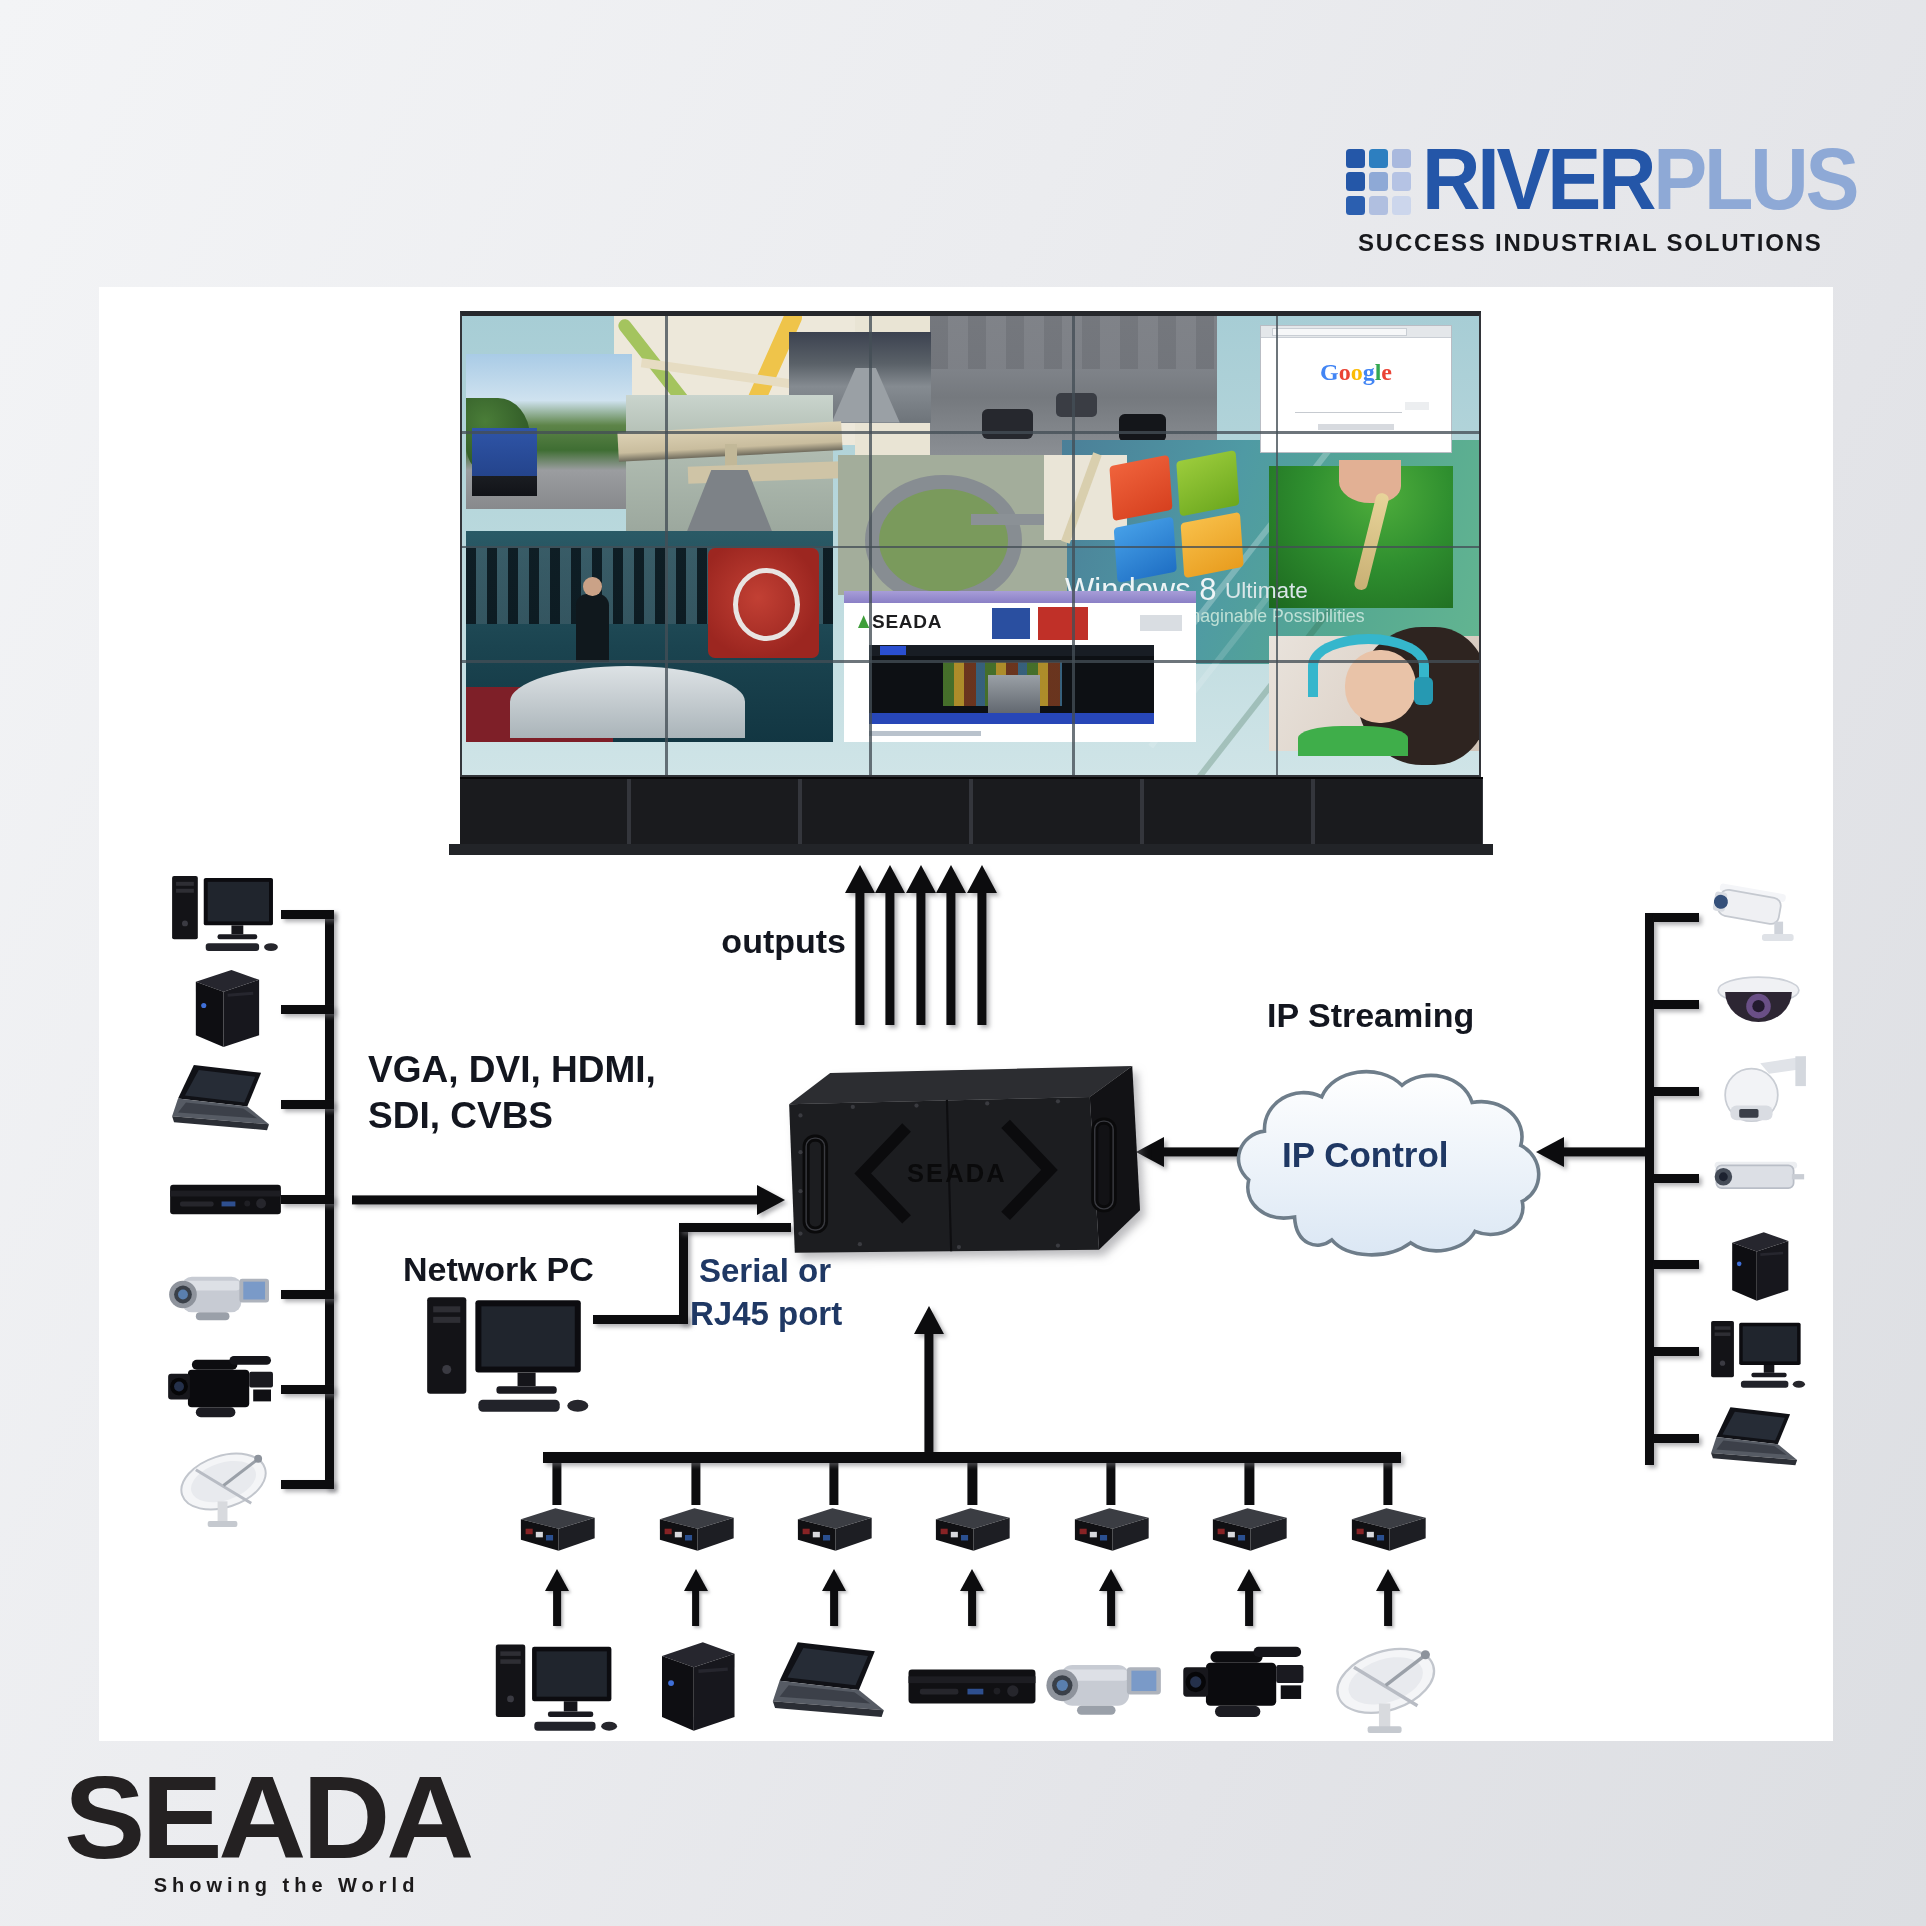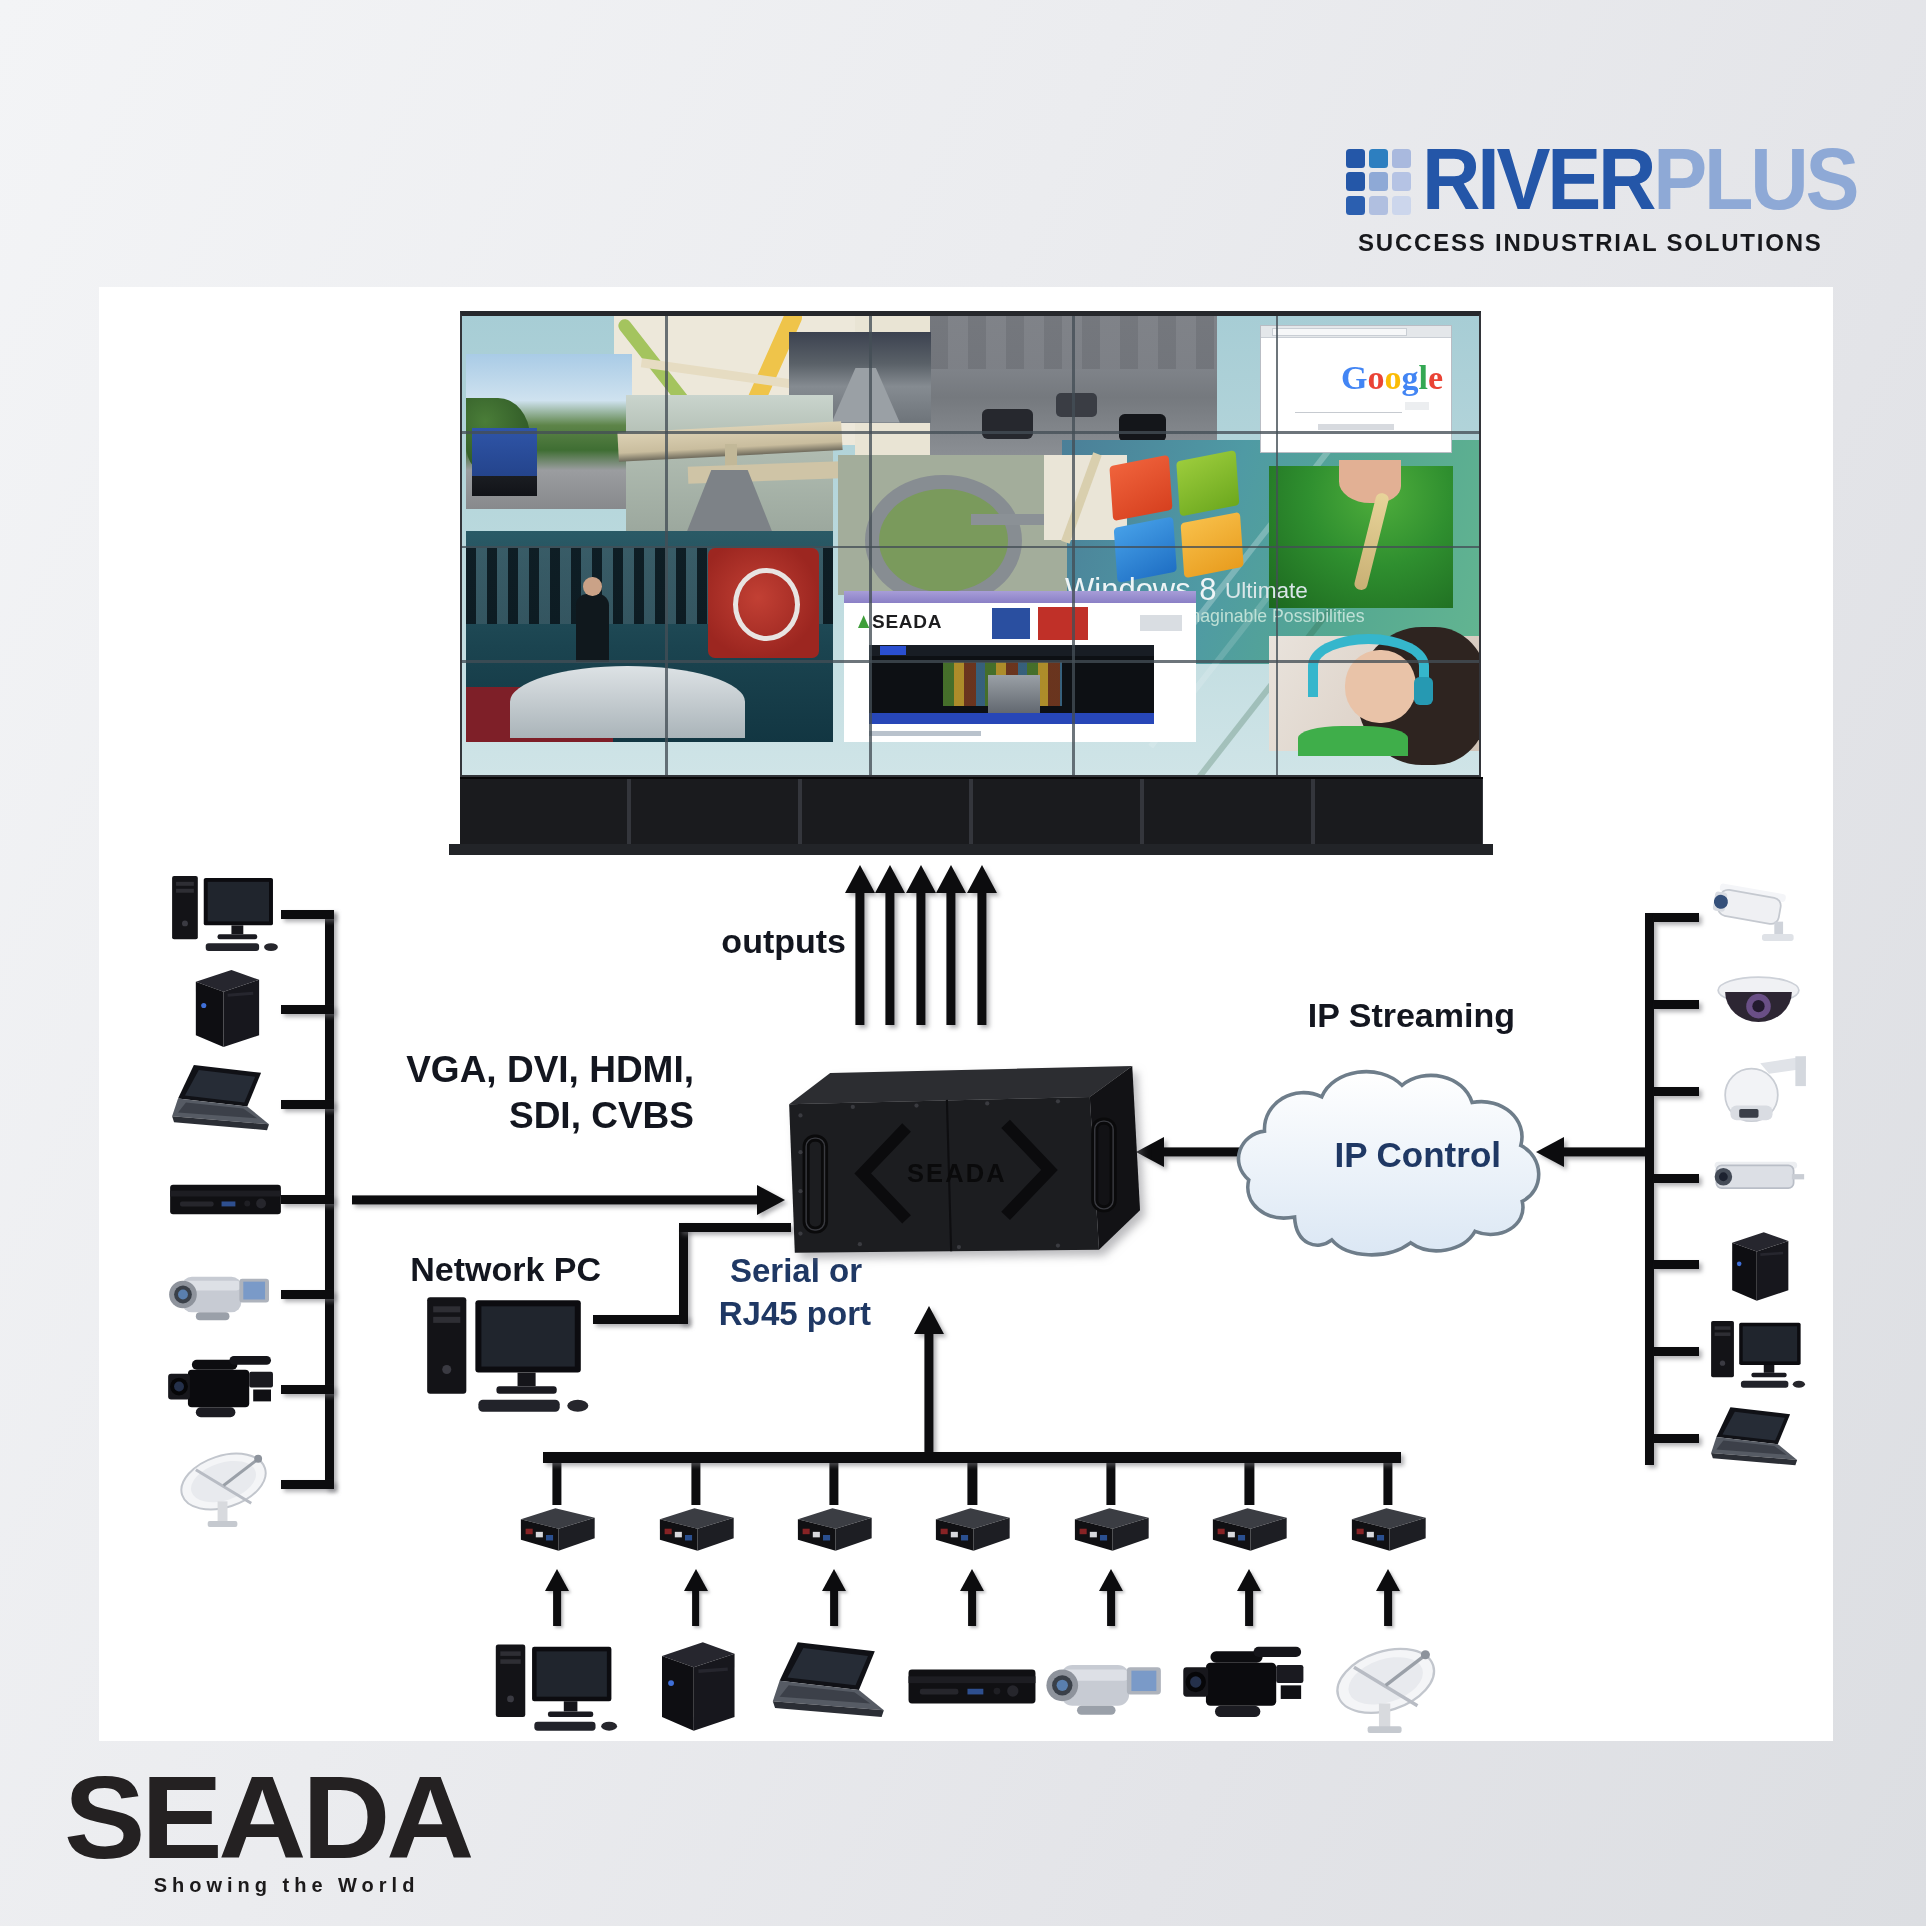--- a/index.html
+++ b/index.html
@@ -75,21 +75,21 @@
   .win-flag .p1 { background:linear-gradient(160deg,#f0633c,#d6401f); transform:skewY(-7deg); }
   .win-flag .p2 { background:linear-gradient(160deg,#9ccc3c,#6ca81e); transform:skewY(-7deg); }
   .win-flag .p3 { background:linear-gradient(160deg,#46a0e8,#1f6fc4); transform:skewY(-7deg); }
   .win-flag .p4 { background:linear-gradient(160deg,#f8c04a,#e89c1e); transform:skewY(-7deg); }
   .win-title { position:absolute; left:603px; top:256px; font-size:31px; color:#eef4f6; font-weight:normal; }
   .win-edition { position:absolute; left:763px; top:262px; font-size:22.6px; color:#d9e6e8; }
   .win-tag { position:absolute; left:697px; top:290px; font-size:17.7px; color:#bfe0d6; }
   .t-google { left:798px; top:8.5px; width:190px; height:126px; background:#ffffff; border:1.4px solid #b9bdc4; }
   .t-google .chrome { position:absolute; left:0; top:0; width:100%; height:11.3px; background:#e4e7ea; border-bottom:0.7px solid #c9ced4; }
   .t-google .urlbar { position:absolute; left:6%; top:2.8px; width:70%; height:5.7px; background:#f6f7f8; border:0.7px solid #c9ced4; }
-  .google-word { position:absolute; left:0; top:33px; width:100%; text-align:center; font-family:"Liberation Serif", serif; font-size:34px; font-weight:bold;margin-left:36px; }
+  .google-word { position:absolute; left:0; top:33px; width:100%; text-align:center; font-family:"Liberation Serif", serif; font-size:24px; font-weight:bold; }
   .google-word span:nth-child(1){color:#4285f4}.google-word span:nth-child(2){color:#ea4335}
   .google-word span:nth-child(3){color:#fbbc05}.google-word span:nth-child(4){color:#4285f4}
   .google-word span:nth-child(5){color:#34a853}.google-word span:nth-child(6){color:#ea4335}
   .t-google .sbox { position:absolute; left:18%; top:79px; width:56%; height:7px; border-bottom:1.4px solid #c6cad0; }
   .t-google .sbtn { position:absolute; left:76%; top:76px; width:24px; height:8.5px; background:#eceef0; }
   .t-google .l1 { position:absolute; left:30%; top:98px; width:40%; height:6.4px; background:#d7dadf; }
   .t-grass { left:807px; top:150px; width:184px; height:142px; background:radial-gradient(circle at 60% 20%,#4fae3c 0%,#2f8f2f 45%,#1c671f 100%); }
   .t-grass .hand { position:absolute; left:38%; top:-4%; width:34%; height:30%; background:#e2b094; border-radius:0 0 40% 50%; }
   .t-grass .stick { position:absolute; left:52%; top:18%; width:12.7px; height:70%; background:linear-gradient(180deg,#e8d49a,#c9b074); transform:rotate(14deg); border-radius:5.7px; }
   .t-bbc { left:4.2px; top:215px; width:367px; height:211px; background:linear-gradient(180deg,#2a5a66 0%,#1b4450 55%,#123642 100%); }
@@ -139,21 +139,21 @@
   .arrow-left .shaft { position:absolute; top:50%; transform:translateY(-50%); left:27px; right:0; height:9.2px; background:#0c0c0e; }
   .arrow-left .head  { position:absolute; top:50%; transform:translateY(-50%); left:0; width:0; height:0;
       border-top:15px solid transparent; border-bottom:15px solid transparent; border-right:28px solid #0c0c0e; }
   .arrow-right .shaft { position:absolute; top:50%; transform:translateY(-50%); left:0; right:27px; height:9.2px; background:#0c0c0e; }
   .arrow-right .head  { position:absolute; top:50%; transform:translateY(-50%); right:0; width:0; height:0;
       border-top:15px solid transparent; border-bottom:15px solid transparent; border-left:28px solid #0c0c0e; }
 
   
   .lbl { position:absolute; font-weight:bold; color:#13161f; z-index:6; }
   .lbl.navy { color:#1f3864; }
-  .lbl.c { text-align:right; }
+  .lbl.c { text-align:left; }
   .lbl.r { text-align:right; }
   .lbl-outputs { left:697px; top:922px; width:149px; font-size:34px; }
   .lbl-vga1 { left:368px; top:1049px; width:326px; font-size:37px; }
   .lbl-vga2 { left:368px; top:1095px; width:326px; font-size:37px; }
   .lbl-controlpc { left:403px; top:1250px; width:198px; font-size:34px; }
   .lbl-serial1 { left:699px; top:1252px; width:163px; font-size:33px; }
   .lbl-serial2 { left:690px; top:1295px; width:181px; font-size:33px; }
   .lbl-ipstream { left:1267px; top:996px; width:248px; font-size:34px; }
   .lbl-ipnet { left:1282px; top:1135px; width:219px; font-size:35px; z-index:8; }
   .lbl-hdbaset { left:989px; top:1374px; width:396px; font-size:35px; }

